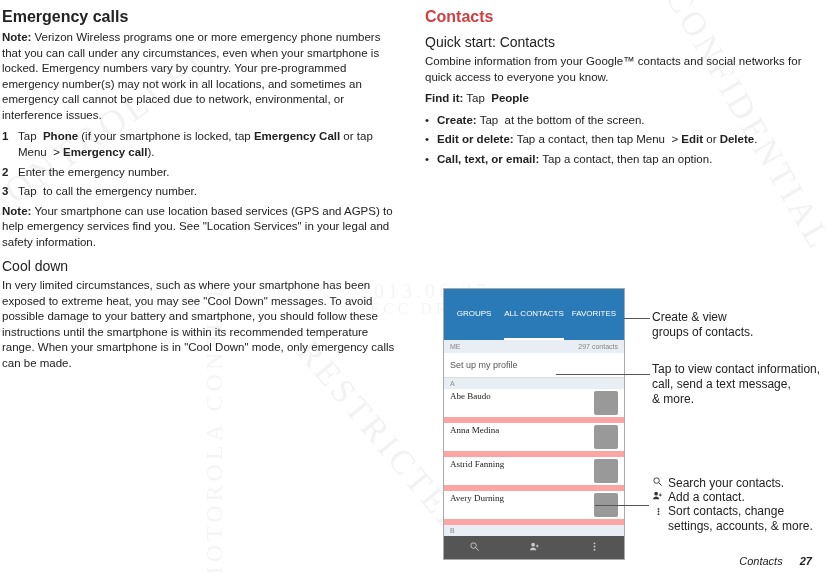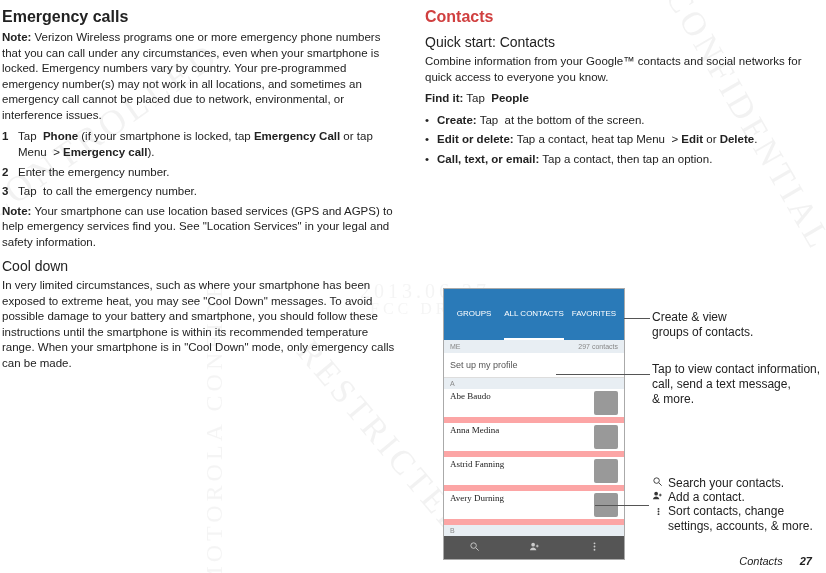--- a/index.html
+++ b/index.html
@@ -180,21 +180,21 @@
               <circle cx="9" cy="8" r="4" fill="#333"></circle>
               <path fill="#333" d="M2 20c1-4 4-6 7-6s6 2 7 6H2z"></path>
               <path stroke="#333" stroke-width="2" d="M18 8v6M15 11h6"></path>
             </svg></span><span> at the bottom of the screen.</span>
       </div>
     </div>
 
     <div class="bullet">
       <div class="bullet-mark">•</div>
       <div>
-        <span class="bold">Edit or delete:</span><span> Tap a contact, heat tap Menu </span><span class="icon"><svg viewBox="0 0 24 24">
+        <span class="bold">Edit or delete:</span><span> Tap a contact, then tap Menu </span><span class="icon"><svg viewBox="0 0 24 24">
               <circle cx="12" cy="5" r="2" fill="#333"></circle>
               <circle cx="12" cy="12" r="2" fill="#333"></circle>
               <circle cx="12" cy="19" r="2" fill="#333"></circle>
             </svg></span><span> &gt; </span><span class="bold">Edit</span><span> or </span><span class="bold">Delete</span><span>.</span>
       </div>
     </div>
 
     <div class="bullet">
       <div class="bullet-mark">•</div>
       <div>

